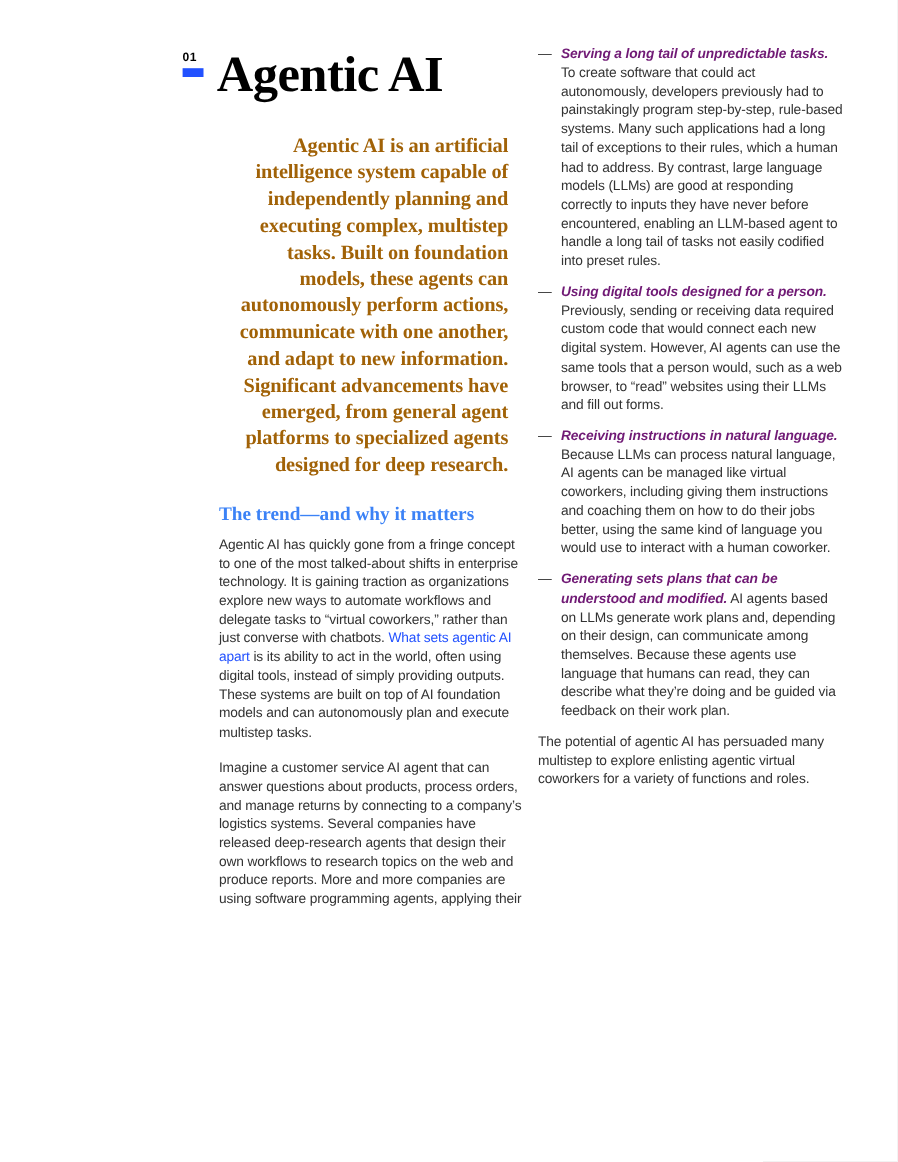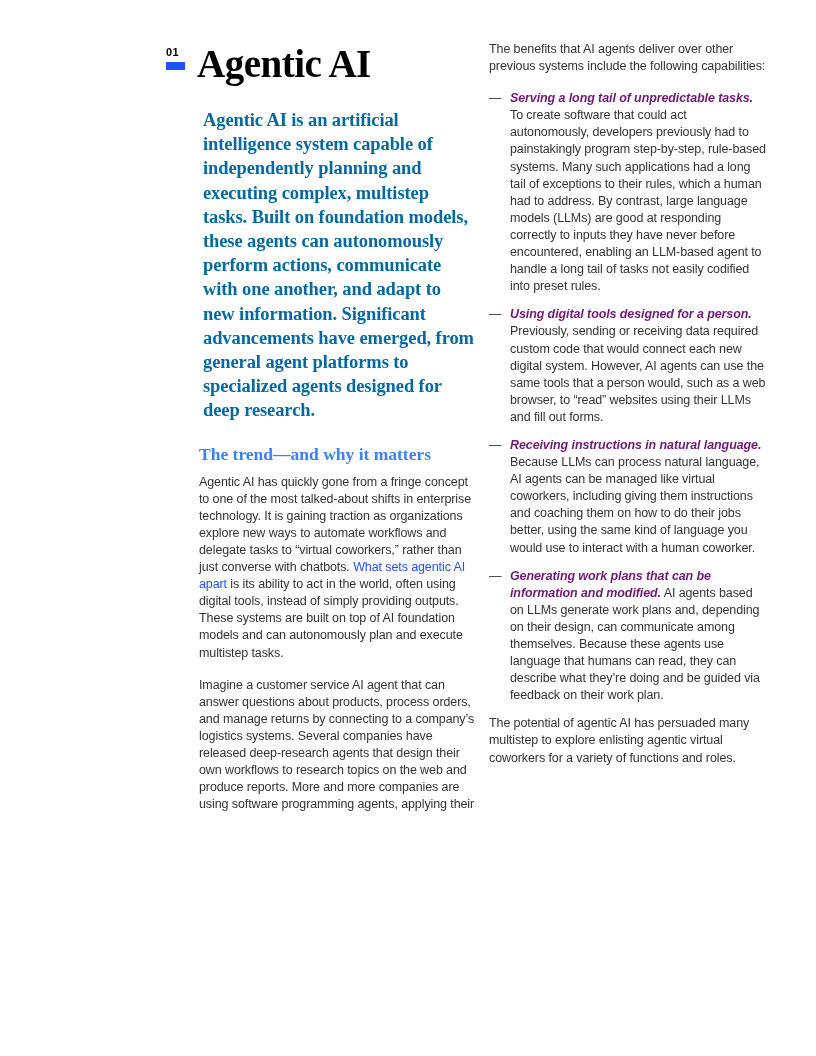--- a/index.html
+++ b/index.html
@@ -26,35 +26,36 @@
   .accent-bar { width: 19px; height: 8px; margin-top: 4px; background: #2251FF; }
 
   
   .page-title {
     position: absolute;
     left: 197px;
     top: 42px;
     margin: 0;
     font-family: "Liberation Serif", serif;
     font-weight: 700;
-    font-size: 39px;
+    font-size: 46px;
     line-height: 1.15;
     letter-spacing: -0.5px;
     color: #000000;
   }
 
   .left-col { position: absolute; left: 199px; top: 104px; width: 280px; }
   .intro {
-    margin: 4px;
+    margin: 17px;
     font-family: "Liberation Serif", serif;
     font-weight: 700;
     font-size: 18.5px;
     line-height: 24.2px;
     letter-spacing: -0.1px;
-    color: #0369a1;
+    color: #a16207;
+    text-align: right;
   }
   .subheading {
     margin: 21px 0 9px 0;
     font-family: "Liberation Serif", serif;
     font-weight: 700;
     font-size: 17.5px;
     line-height: 1.2;
     color: #3b82f6;
   }
   .body-text {
@@ -107,34 +108,33 @@
   <h1 class="page-title">Agentic AI</h1>
 
   <div class="left-col">
     <p class="intro">Agentic AI is an artificial intelligence system capable of independently planning and executing complex, multistep tasks. Built on foundation models, these agents can autonomously perform actions, communicate with one another, and adapt to new information. Significant advancements have emerged, from general agent platforms to specialized agents designed for deep research.</p>
     <h2 class="subheading">The trend—and why it matters</h2>
     <p class="body-text"><span>Agentic AI has quickly gone from a fringe concept to one of the most talked-about shifts in enterprise technology. It is gaining traction as organizations explore new ways to automate workflows and delegate tasks to “virtual coworkers,” rather than just converse with chatbots. </span><a class="inline-link" href="#" style="color: rgb(34, 81, 255);">What sets agentic AI apart</a><span> is its ability to act in the world, often using digital tools, instead of simply providing outputs. These systems are built on top of AI foundation models and can autonomously plan and execute multistep tasks.</span></p>
     <p class="body-text">Imagine a customer service AI agent that can answer questions about products, process orders, and manage returns by connecting to a company’s logistics systems. Several companies have released deep-research agents that design their own workflows to research topics on the web and produce reports. More and more companies are using software programming agents, applying their</p>
   </div>
 
   <div class="right-col">
-    <p class="body-text">The benefits that AI agents deliver over other previous systems include the following capabilities:</p>
 
     <ul class="bullet-list">
       <li class="bullet-item">
         <span class="bullet-marker">—</span><span class="bullet-lead">Serving a long tail of unpredictable tasks.</span><span> To create software that could act autonomously, developers previously had to painstakingly program step-by-step, rule-based systems. Many such applications had a long tail of exceptions to their rules, which a human had to address. By contrast, large language models (LLMs) are good at responding correctly to inputs they have never before encountered, enabling an LLM-based agent to handle a long tail of tasks not easily codified into preset rules.</span>
       </li>
       <li class="bullet-item">
         <span class="bullet-marker">—</span><span class="bullet-lead">Using digital tools designed for a person.</span><span> Previously, sending or receiving data required custom code that would connect each new digital system. However, AI agents can use the same tools that a person would, such as a web browser, to “read” websites using their LLMs and fill out forms.</span>
       </li>
       <li class="bullet-item">
         <span class="bullet-marker">—</span><span class="bullet-lead">Receiving instructions in natural language.</span><span> Because LLMs can process natural language, AI agents can be managed like virtual coworkers, including giving them instructions and coaching them on how to do their jobs better, using the same kind of language you would use to interact with a human coworker.</span>
       </li>
       <li class="bullet-item">
-        <span class="bullet-marker">—</span><span class="bullet-lead">Generating work plans that can be information and modified.</span><span> AI agents based on LLMs generate work plans and, depending on their design, can communicate among themselves. Because these agents use language that humans can read, they can describe what they’re doing and be guided via feedback on their work plan.</span>
+        <span class="bullet-marker">—</span><span class="bullet-lead">Generating sets plans that can be understood and modified.</span><span> AI agents based on LLMs generate work plans and, depending on their design, can communicate among themselves. Because these agents use language that humans can read, they can describe what they’re doing and be guided via feedback on their work plan.</span>
       </li>
     </ul>
 
     <p class="body-text">The potential of agentic AI has persuaded many multistep to explore enlisting agentic virtual coworkers for a variety of functions and roles.</p>
   </div>
 
   <div class="footer">
     <span class="footer-title">Technology Trends Outlook 2025</span>
     <span class="footer-page">11</span>
   </div>

